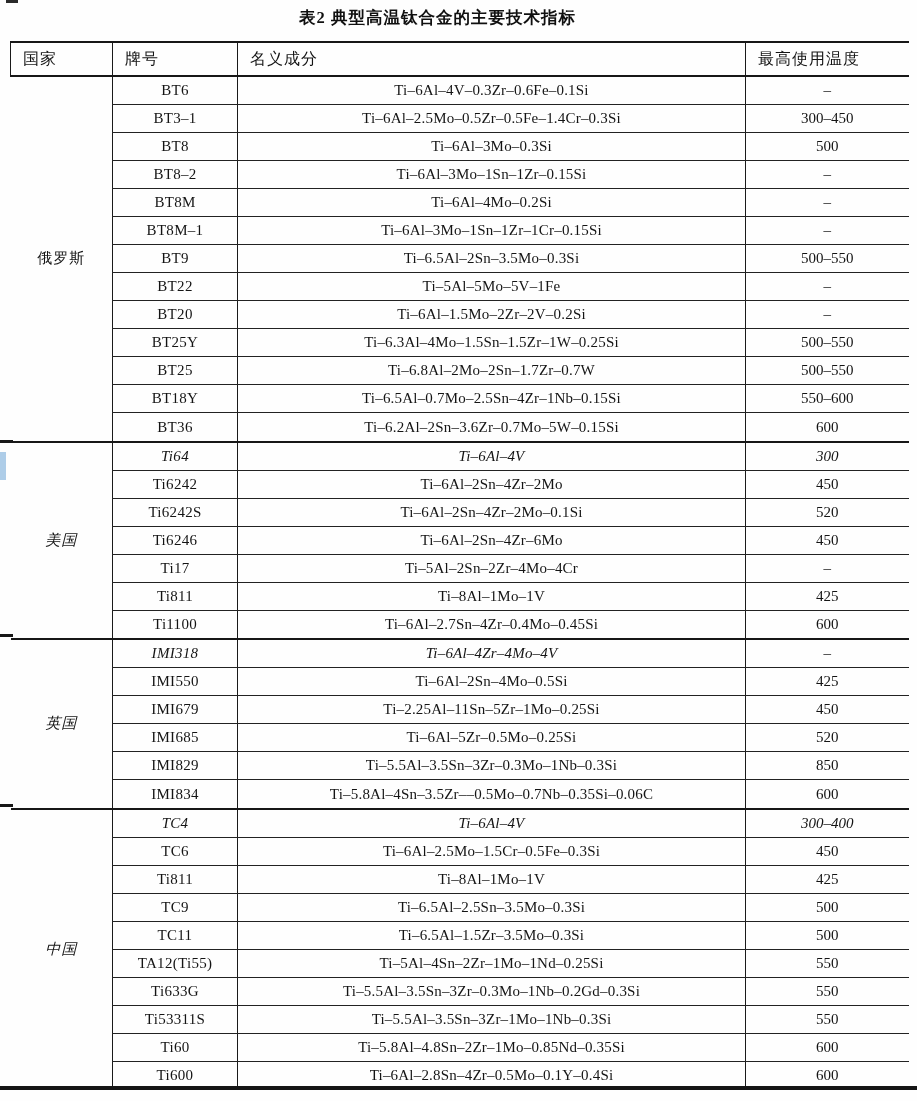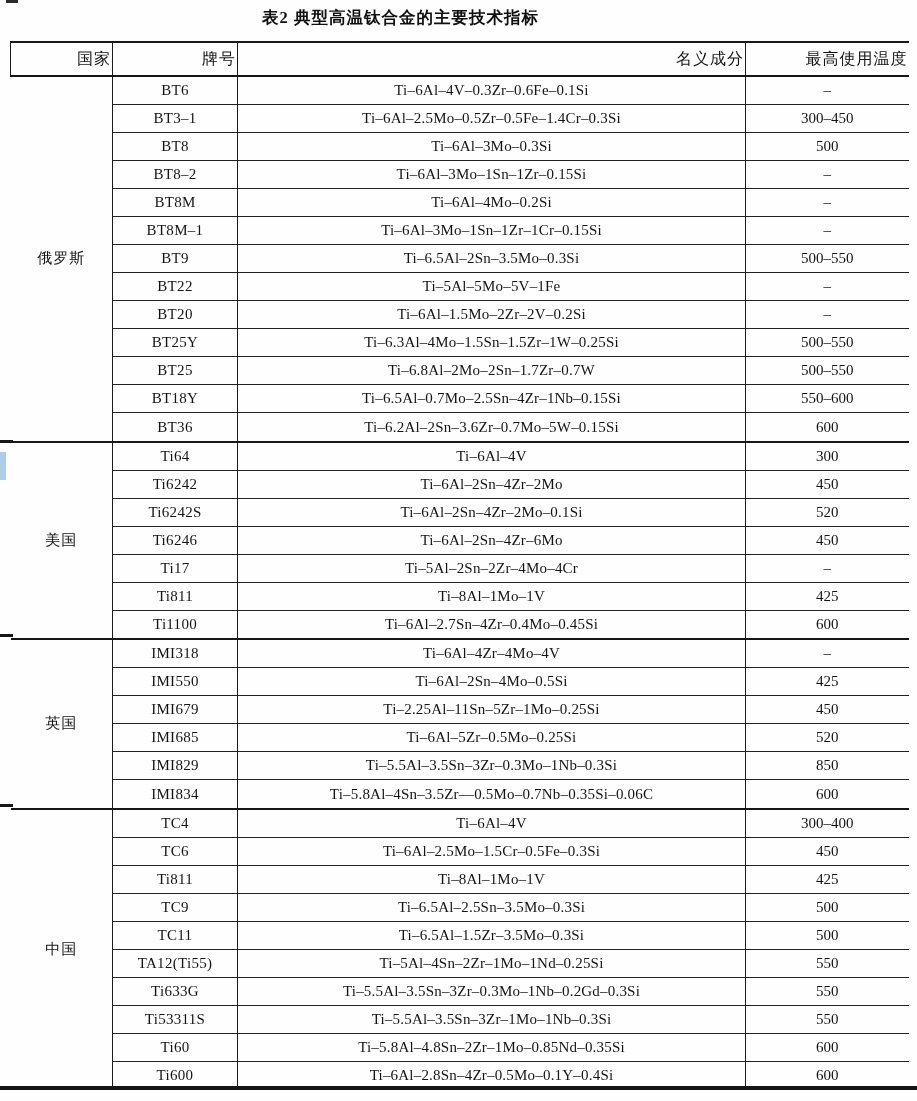--- a/index.html
+++ b/index.html
@@ -17,41 +17,42 @@
   }
   .title {
     position: absolute;
     top: 7px; left: 0;
     width: 801px;
     text-align: center;
     font-size: 16.5px;
     font-weight: bold;
     letter-spacing: 1px;
     color: #101010;
+    padding-left: 37px;
   }
   table.alloy {
     position: absolute;
     top: 41px; left: 10px;
     width: 898px;
     height: 1048px;
     border-collapse: collapse;
     table-layout: fixed;
     border-top: 2.5px solid #171717;
     border-bottom: none;
   }
   col.w-country { width: 102px; }
   col.w-grade   { width: 125px; }
   col.w-comp    { width: 508px; }
   col.w-temp    { width: 163px; }
 
   table.alloy th {
     height: 30px;
     font-weight: normal;
     font-size: 16px;
-    text-align: right;
+    text-align: left;
     vertical-align: middle;
     border-bottom: 2.2px solid #171717;
     letter-spacing: 1px;
     padding-left: 12px;
   }
   th.c-country { border-left: 1.6px solid #1a1a1a; }
   th.c-grade   { border-left: 1.6px solid #1a1a1a; border-right: 1.6px solid #1a1a1a; margin-top: 42px; }
   th.c-temp    { border-left: 1.6px solid #1a1a1a; }
 
   table.alloy td {
@@ -75,21 +76,21 @@
     border-radius: 13px;
   }
   td.c-comp {
     border-bottom: 1.3px solid #222222;
     letter-spacing: 0.2px;
   }
   td.c-temp {
     border-left: 1.6px solid #1a1a1a;
     border-bottom: 1.3px solid #222222;
   }
-  tr.section-start td { border-top: 2.2px solid #171717; }
+  tr.section-start td { border-top: 2.2px solid #171717; font-style: italic; }
   tr:last-child td.c-grade,
   tr:last-child td.c-comp,
   tr:last-child td.c-temp { border-bottom: none; }
 
   
   .artifact { position: absolute; }
   .smudge-top      { top: 0;      left: 6px;  width: 12px;  height: 3px;  background: #2a2a2a; }
   .blue-tick       { top: 452px;  left: 0;    width: 6px;   height: 28px; background: #aecde8; }
   .divider-ext-1   { top: 440px;  left: 0;    width: 13px;  height: 2.5px; background: #171717; }
   .divider-ext-2   { top: 634px;  left: 0;    width: 13px;  height: 2.5px; background: #171717; }

